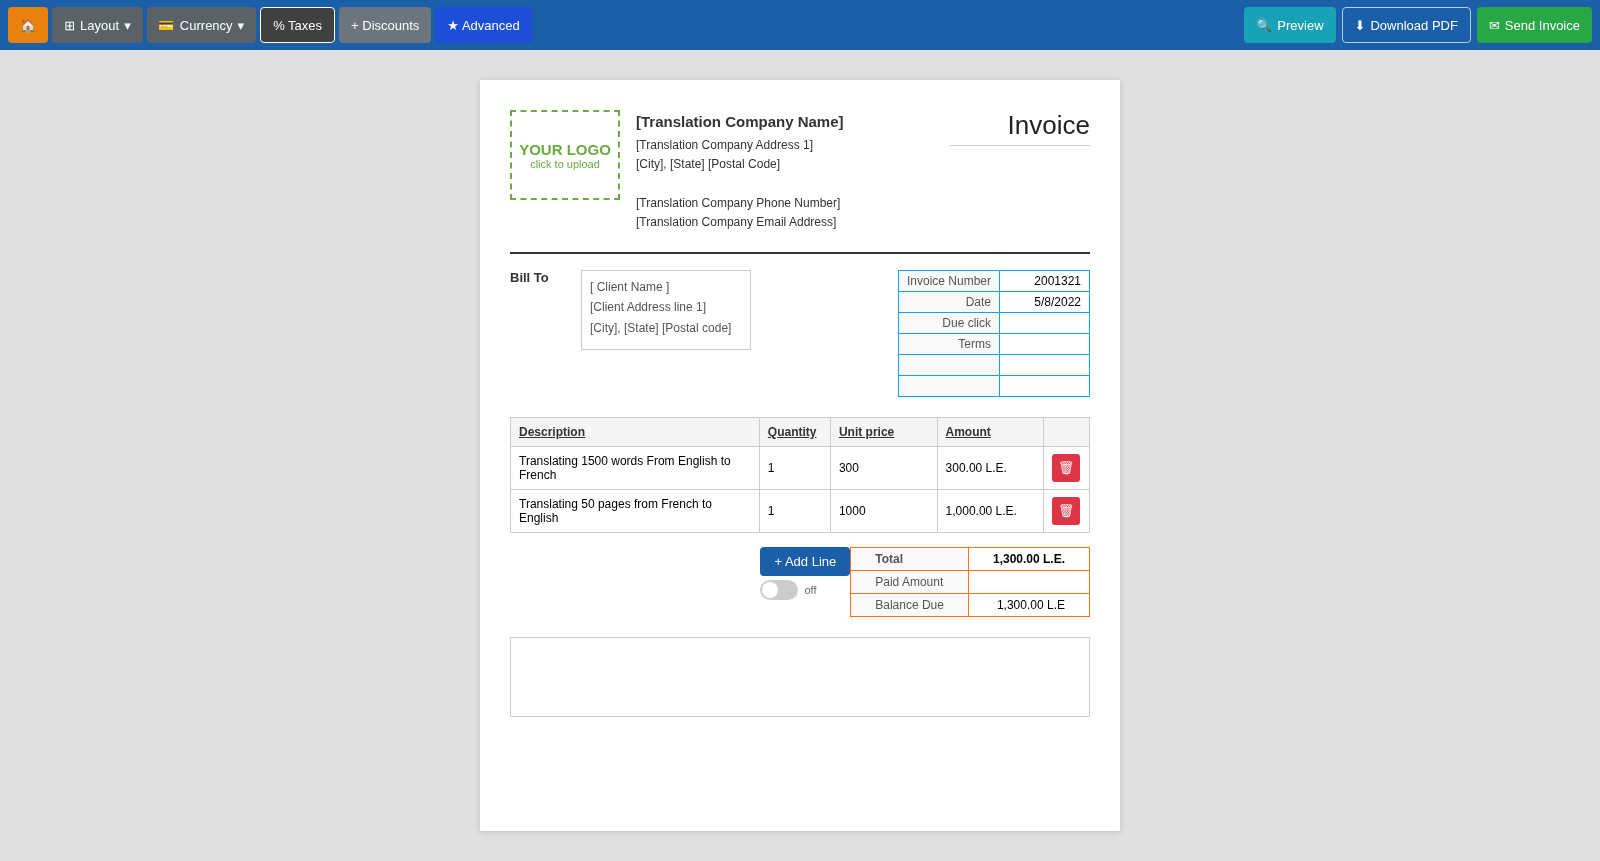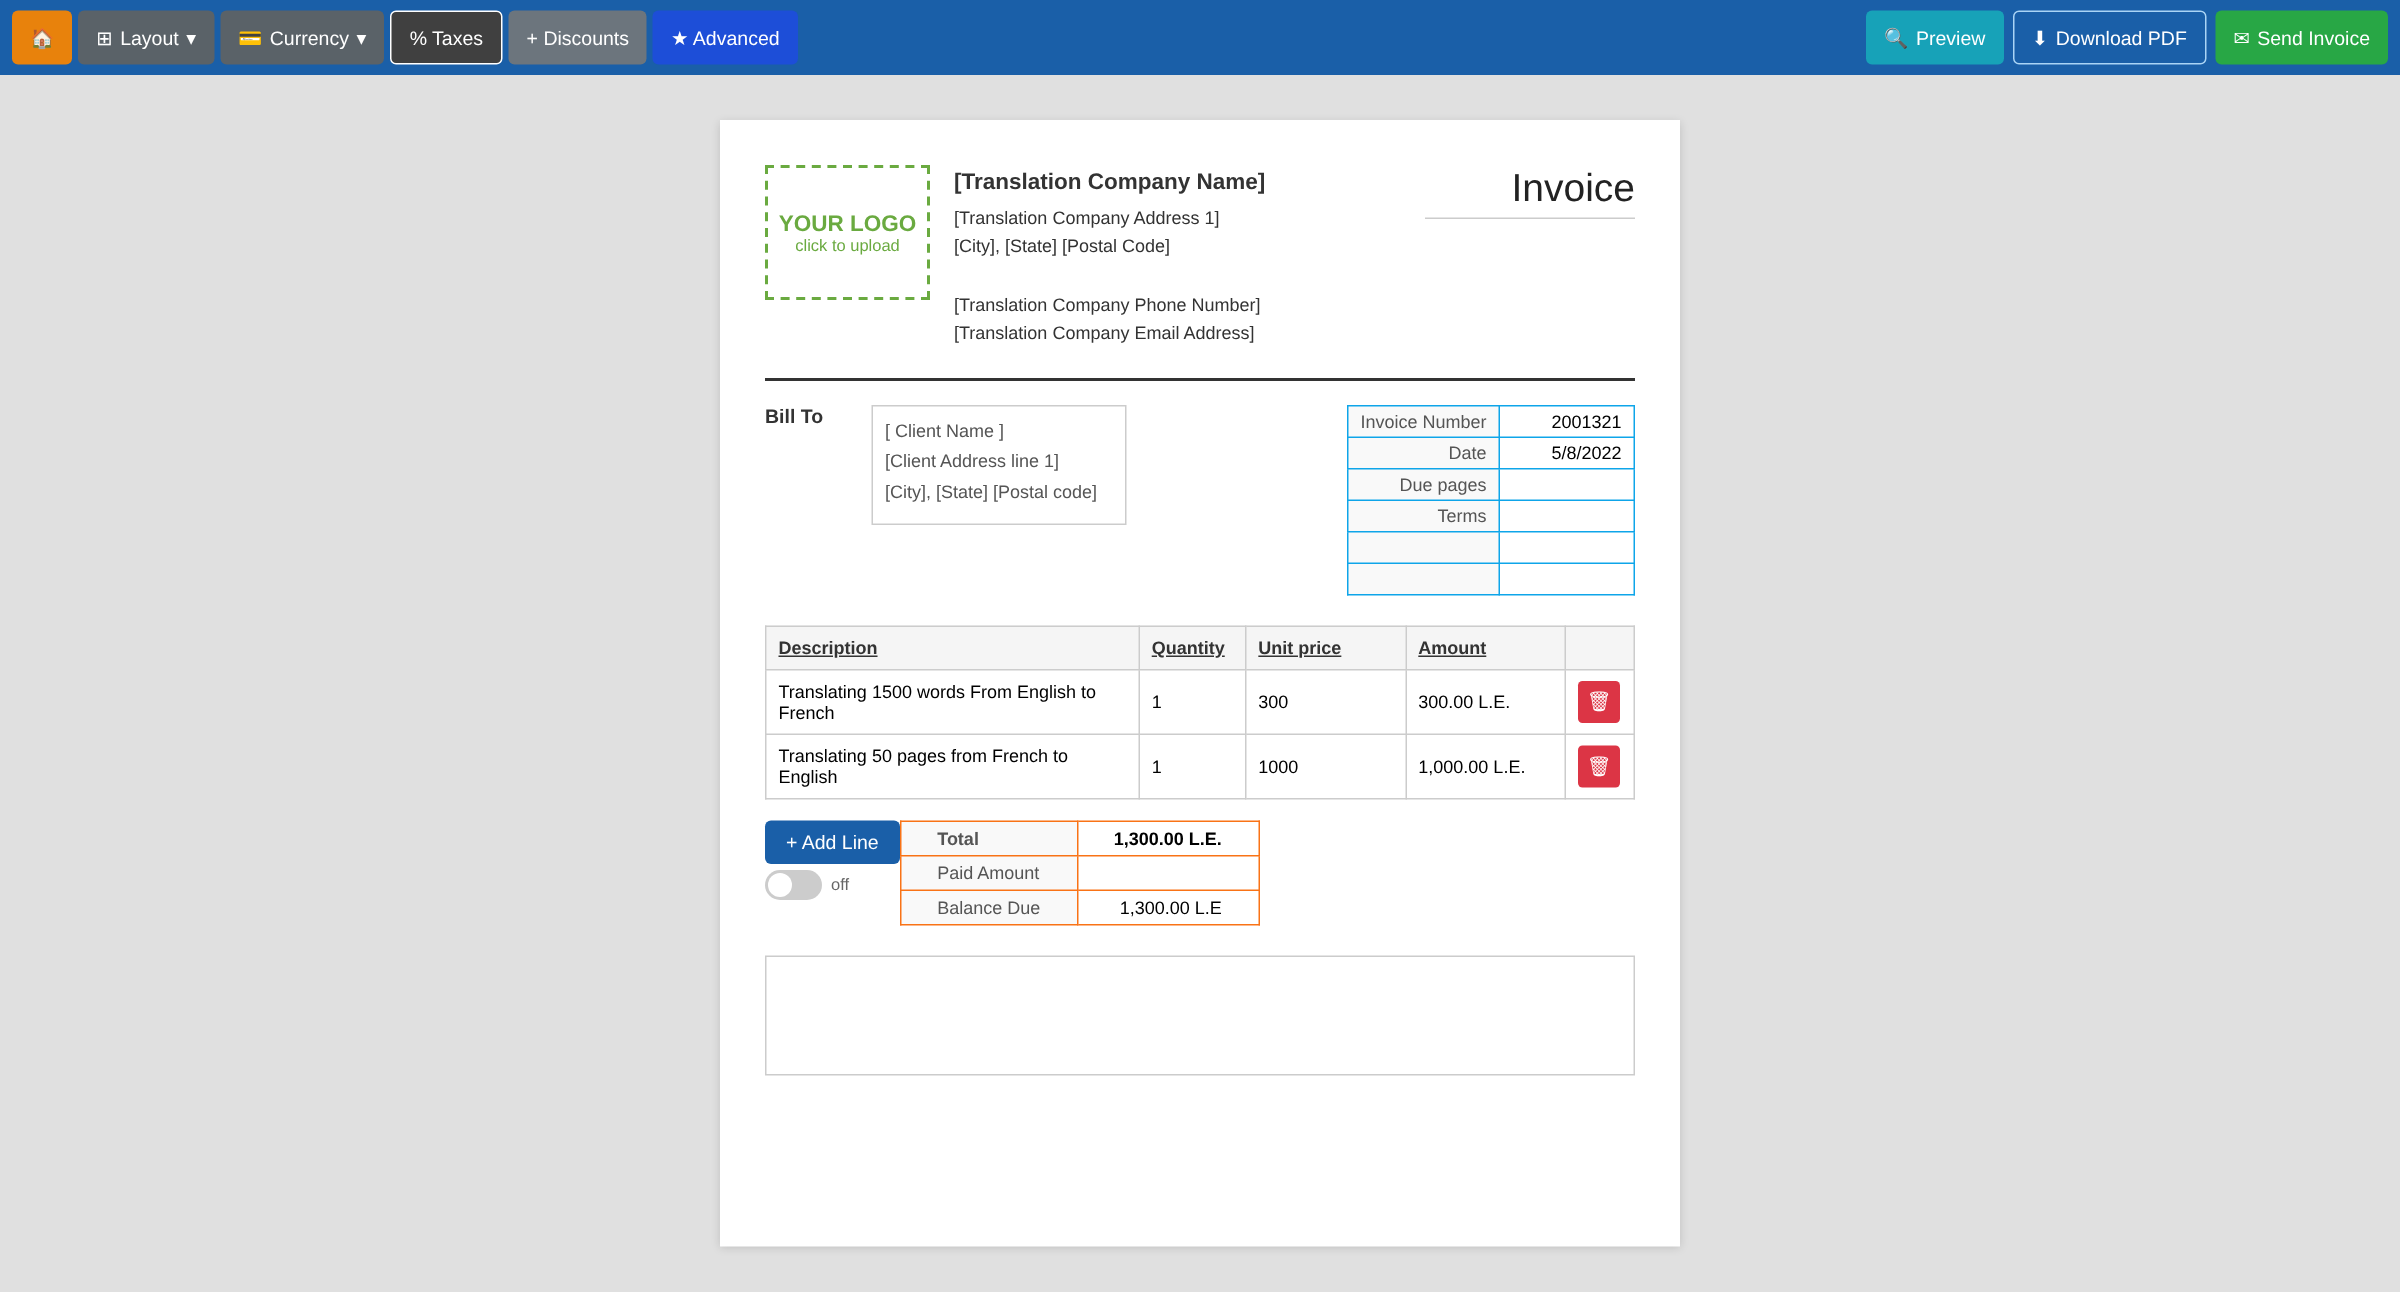--- a/index.html
+++ b/index.html
@@ -141,21 +141,21 @@
       border: none;
       border-radius: 4px;
       padding: 7px 14px;
       cursor: pointer;
       font-size: 13px;
     }
 
     
     .totals-section {
       display: flex;
-      justify-content: flex-start;
+      justify-content: flex-end;
       align-items: flex-start;
       margin-top: 4px;
       margin-bottom: 20px;
     }
     .toggle-section { display: flex; align-items: center; gap: 6px; margin-top: 4px; }
     .toggle {
       position: relative;
       display: inline-block;
       width: 38px;
       height: 20px;
@@ -278,21 +278,21 @@
           <tbody>
               <tr>
             <td>Invoice Number</td>
             <td>2001321</td>
           </tr>
           <tr>
             <td>Date</td>
             <td>5/8/2022</td>
           </tr>
           <tr>
-            <td>Due pages</td>
+            <td>Due click</td>
             <td>&nbsp;</td>
           </tr>
           <tr>
             <td>Terms</td>
             <td>&nbsp;</td>
           </tr>
           <tr>
             <td>&nbsp;</td>
             <td>&nbsp;</td>
           </tr>

